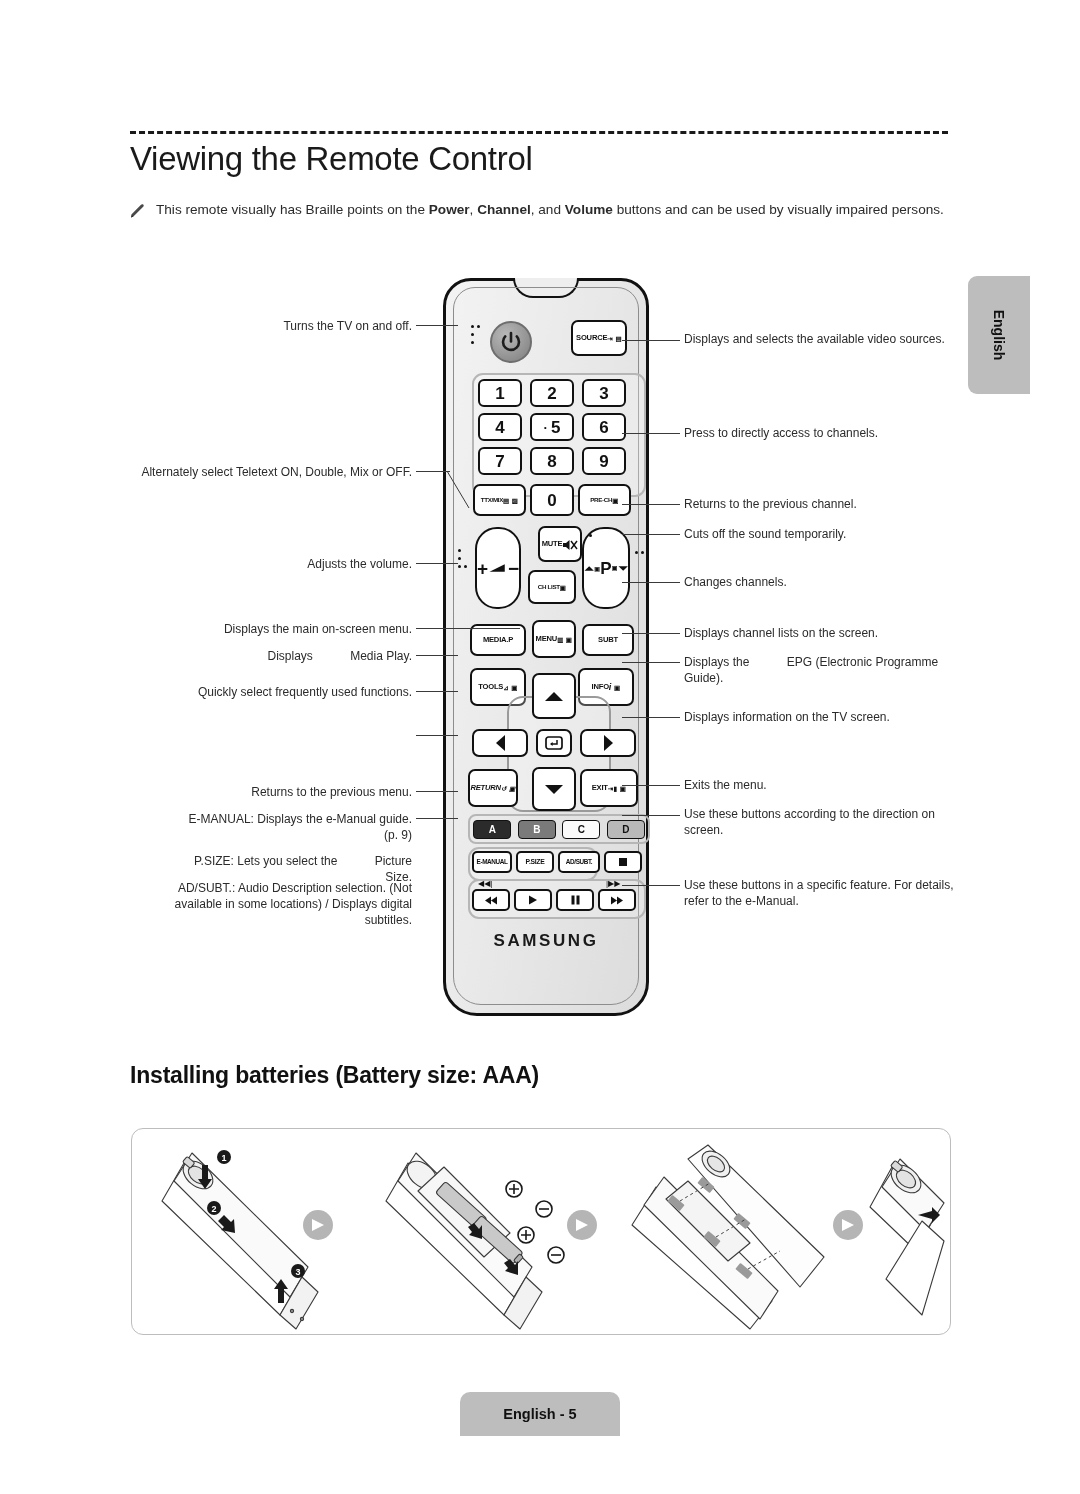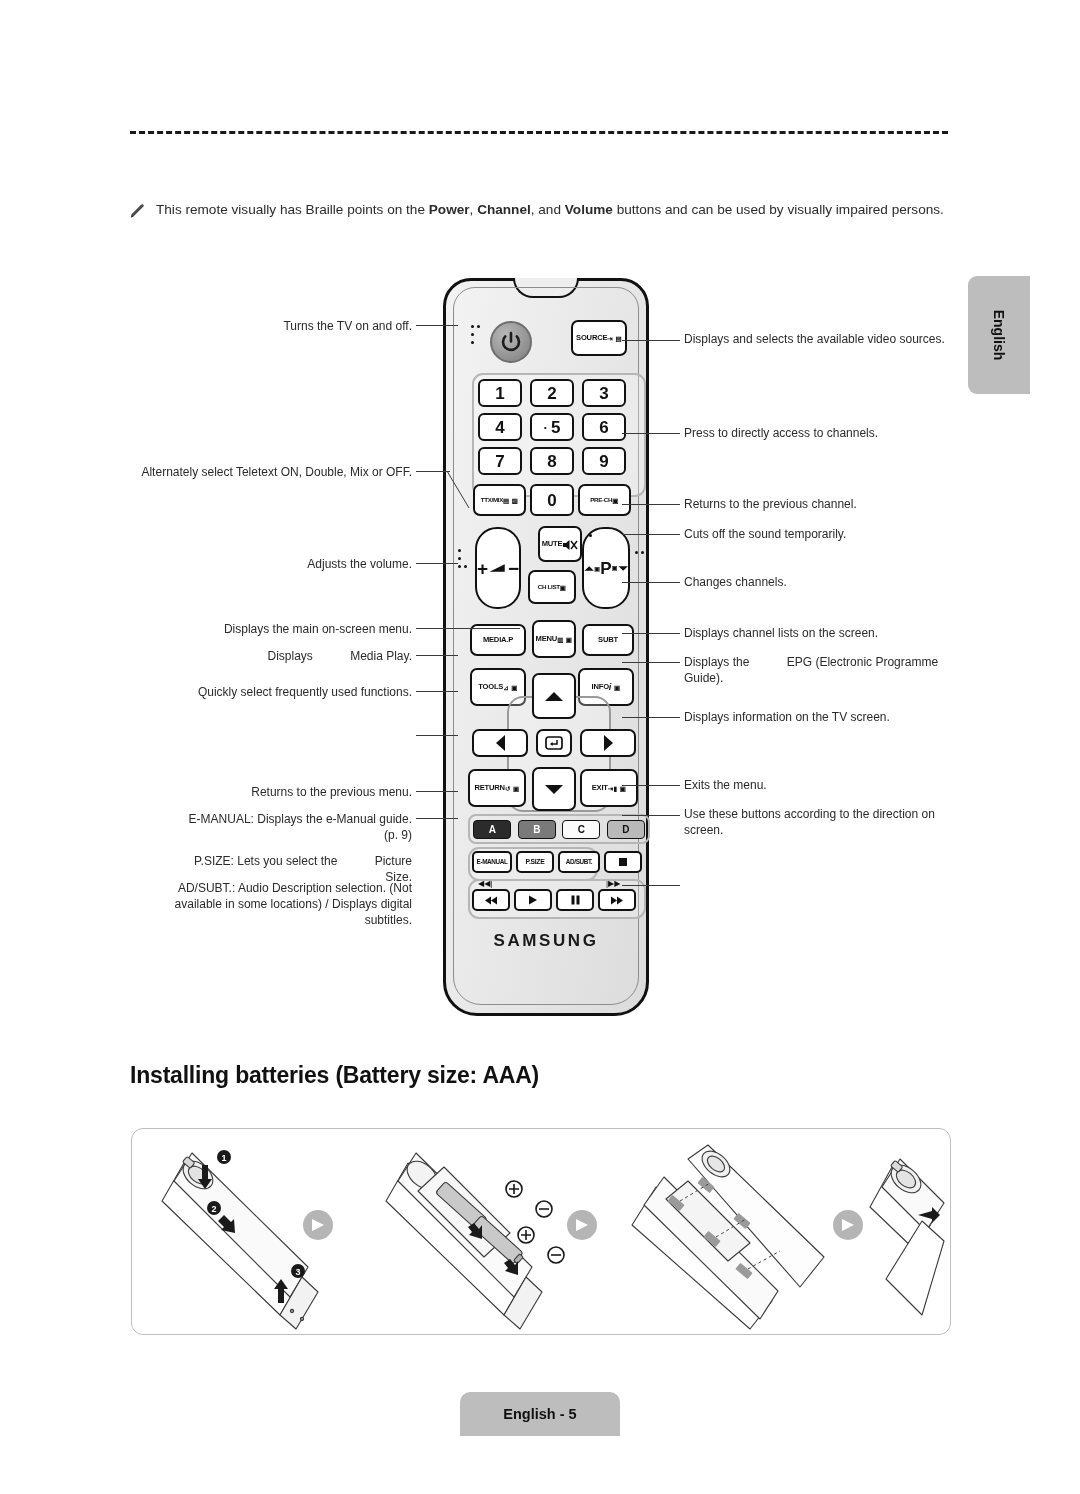--- a/index.html
+++ b/index.html
@@ -132,20 +132,21 @@
     display:flex;align-items:center;justify-content:center;
     font-size:14.5px;font-weight:700;color:#111;
   }
 </style>
 </head>
 <body>
 
 <div class="page">
 
   <div class="dash-rule"></div>
+  <div class="page-title">Viewing the Remote Control</div>
 
   <div class="note-row">
     <span class="note-icon">
       <svg width="16" height="16" viewBox="0 0 16 16">
         <path d="M1 14.5 L3.4 13.6 L13.2 3.8 C13.9 3.1 13.9 2.2 13.2 1.6 C12.6 1 11.7 1 11 1.7 L1.4 11.4 Z" fill="#4a4a4a"></path>
         <path d="M1 14.5 L3.4 13.6 L2 12.2 Z" fill="#2a2a2a"></path>
       </svg>
     </span>
     <span class="note-text">
       <span>This remote visually has Braille points on the </span><b>Power</b><span>, </span><b>Channel</b><span>, and </span><b>Volume</b><span> buttons and can be used by visually impaired persons.</span>
@@ -316,21 +317,21 @@
         <svg width="11" height="18" viewBox="0 0 11 18">
             <path d="M10 9 L1 1 L1 17 Z" fill="#111"></path>
           </svg>
       </div>
       <div class="btn" style="left:86px;top:486px;width:44px;height:44px;">
         <svg width="20" height="11" viewBox="0 0 20 11">
             <path d="M10 10 L1 1 L19 1 Z" fill="#111"></path>
           </svg>
       </div>
 
-      <div class="btn" style="left:22px;top:488px;width:58px;height:38px;">
+      <div class="btn" style="left:22px;top:488px;width:50px;height:38px;font-style:italic;">
         <span class="lbl-sm">RETURN</span>
         <span class="glyphrow">↺&nbsp;▣</span>
       </div>
       <div class="btn" style="left:134px;top:488px;width:58px;height:38px;">
         <span class="lbl-sm">EXIT</span>
         <span class="glyphrow">⇥▮&nbsp;▣</span>
       </div>
 
       <div class="colorbar">
         <div class="cbtn" style="background:#2b2b2b;color:#fff">
@@ -459,20 +460,21 @@
   <div class="leader" style="left:622px;top:717px;width:58px;"></div>
   <div class="ann r" style="left:684px;top:709px;width:268px;">Displays information on the TV screen.</div>
 
   <div class="leader" style="left:622px;top:785px;width:58px;"></div>
   <div class="ann r" style="left:684px;top:777px;width:268px;">Exits the menu.</div>
 
   <div class="leader" style="left:622px;top:815px;width:58px;"></div>
   <div class="ann r" style="left:684px;top:806px;width:272px;">Use these buttons according to the direction on screen.</div>
 
   <div class="leader" style="left:622px;top:885px;width:58px;"></div>
+  <div class="ann r" style="left:684px;top:877px;width:272px;">Use these buttons in a specific feature. For details, refer to the e-Manual.</div>
 
   <div class="sec-title">Installing batteries (Battery size: AAA)</div>
 
   <div class="battery-box">
     <svg width="818" height="205" viewBox="0 0 818 205" style="display:block">
       <g stroke="#3a3a3a" fill="none" stroke-width="1.1" stroke-linejoin="round">
 
         <g>
           <path d="M30 72 L52 34 L170 148 L148 186 Z" fill="#ffffff"></path>
           <path d="M42 52 L60 24 L176 138 L158 168 Z" fill="#fafafa"></path>

